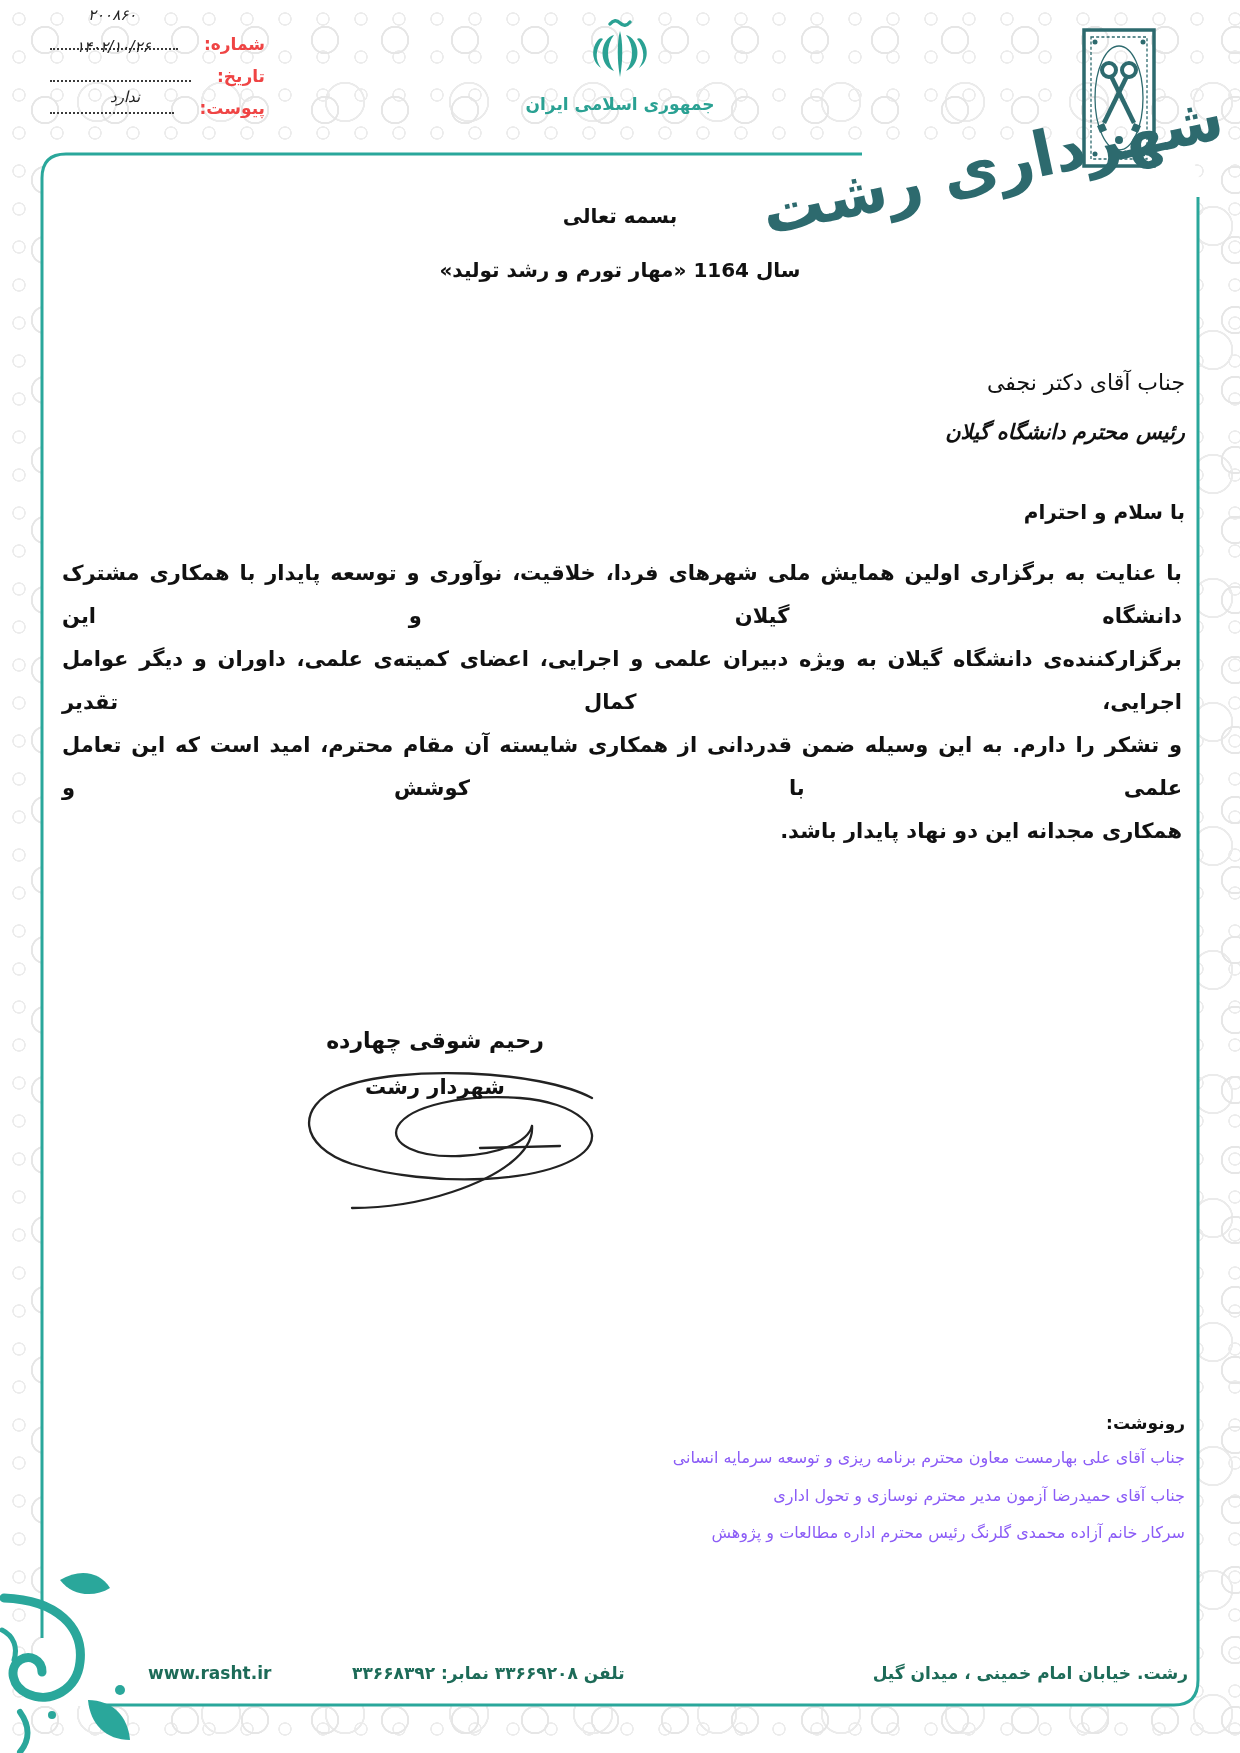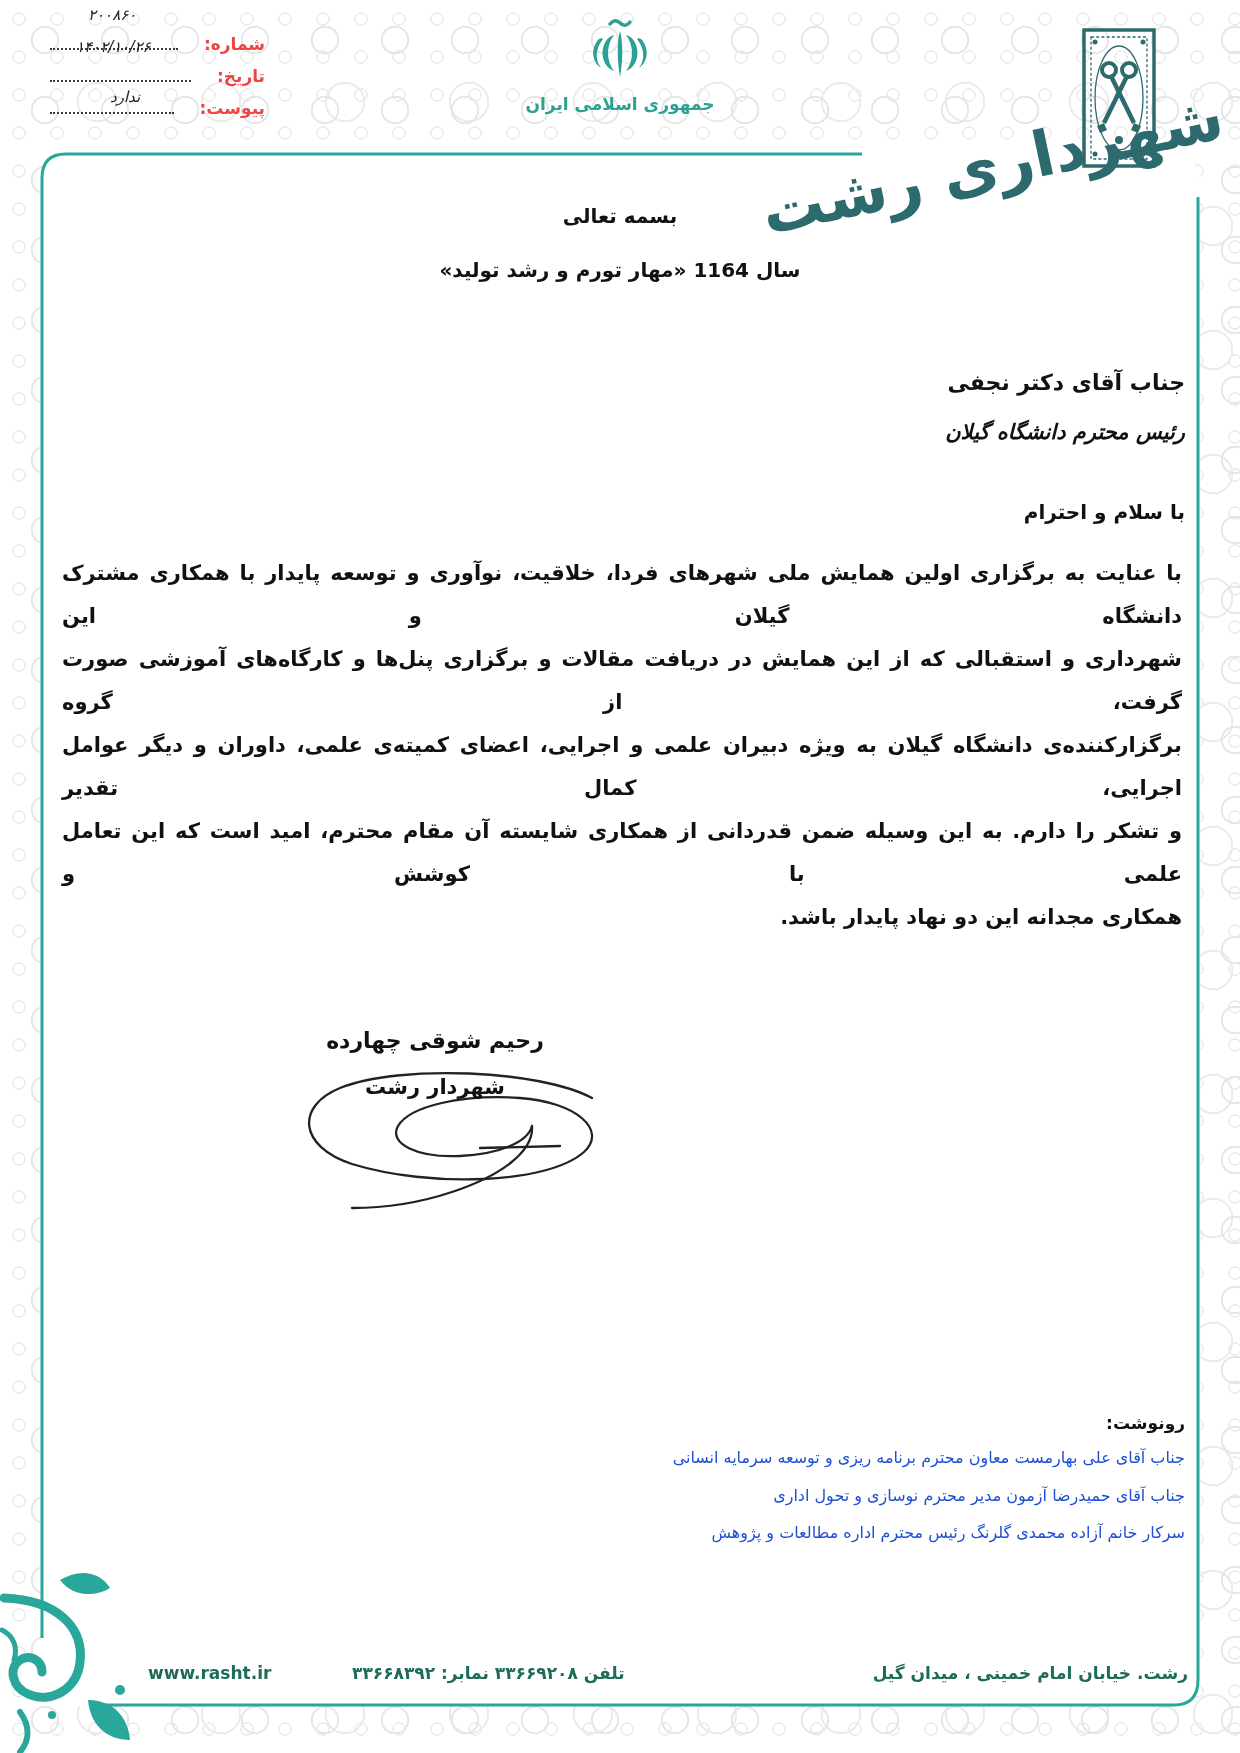--- a/index.html
+++ b/index.html
@@ -45,38 +45,38 @@
     transform:rotate(-12deg);transform-origin:center;
     font-size:62px;font-weight:bold;color:#2d6a6e;text-align:center;line-height:130px;
     white-space:nowrap;
   }
 
   .center-line{position:absolute;left:0;width:100%;text-align:center;z-index:4;}
   .besmele{top:204px;font-size:20px;font-weight:bold;}
   .slogan{top:258px;font-size:20px;font-weight:bold;}
 
   .right-line{position:absolute;right:55px;z-index:4;white-space:nowrap;}
-  .recipient-name{top:370px;font-size:22px;font-weight:bold;}
+  .recipient-name{top:370px;font-size:22px;font-weight:normal;}
   .recipient-title{top:420px;font-size:21px;font-weight:bold;font-style:italic;}
   .salutation{top:500px;font-size:20px;font-weight:bold;}
 
   .body-block{position:absolute;top:552px;right:58px;left:62px;z-index:4;}
   .body-line{
     font-size:21px;font-weight:bold;line-height:43px;direction:rtl;
     text-align:justify;text-align-last:justify;white-space:normal;
   }
   .body-line.last{text-align-last:right;}
 
   .sig-block{position:absolute;left:270px;top:1028px;width:330px;text-align:center;z-index:4;}
   .sig-name{font-size:22px;font-weight:bold;}
   .sig-title{font-size:21px;font-weight:bold;margin-top:22px;}
 
   .cc-block{position:absolute;right:55px;top:1413px;z-index:4;text-align:right;}
   .cc-label{font-size:17px;font-weight:bold;margin-bottom:6px;}
-  .cc-item{font-size:16px;line-height:37.5px;color:#1d4ed8;}
+  .cc-item{font-size:16px;line-height:37.5px;color:#8b5cf6;}
 
   .footer-item{position:absolute;top:1663px;z-index:4;font-size:17px;font-weight:bold;color:#1d6b58;white-space:nowrap;}
   .footer-address{right:52px;}
   .footer-phone{left:352px;direction:rtl;}
   .footer-site{left:148px;direction:ltr;font-family:"DejaVu Sans",sans-serif;}
 </style>
 </head>
 <body>
 
 <div class="page">
@@ -160,21 +160,20 @@
 
   <div class="center-line besmele">بسمه تعالی</div>
   <div class="center-line slogan">سال 1164 «مهار تورم و رشد تولید»</div>
 
   <div class="right-line recipient-name">جناب آقای دکتر نجفی</div>
   <div class="right-line recipient-title">رئیس محترم دانشگاه گیلان</div>
   <div class="right-line salutation">با سلام و احترام</div>
 
   <div class="body-block">
     <div class="body-line">با عنایت به برگزاری اولین همایش ملی شهرهای فردا، خلاقیت، نوآوری و توسعه پایدار با همکاری مشترک دانشگاه گیلان و این</div>
-    <div class="body-line">شهرداری و استقبالی که از این همایش در دریافت مقالات و برگزاری پنل‌ها و کارگاه‌های آموزشی صورت گرفت، از گروه</div>
     <div class="body-line">برگزارکننده‌ی دانشگاه گیلان به ویژه دبیران علمی و اجرایی، اعضای کمیته‌ی علمی، داوران و دیگر عوامل اجرایی، کمال تقدیر</div>
     <div class="body-line">و تشکر را دارم.  به این وسیله ضمن قدردانی از همکاری شایسته آن مقام محترم، امید است که این تعامل علمی با کوشش و</div>
     <div class="body-line last">همکاری مجدانه این دو نهاد پایدار باشد.</div>
   </div>
 
   <div class="sig-block">
     <div class="sig-name">رحیم شوقی چهارده</div>
     <div class="sig-title">شهردار رشت</div>
   </div>
 

